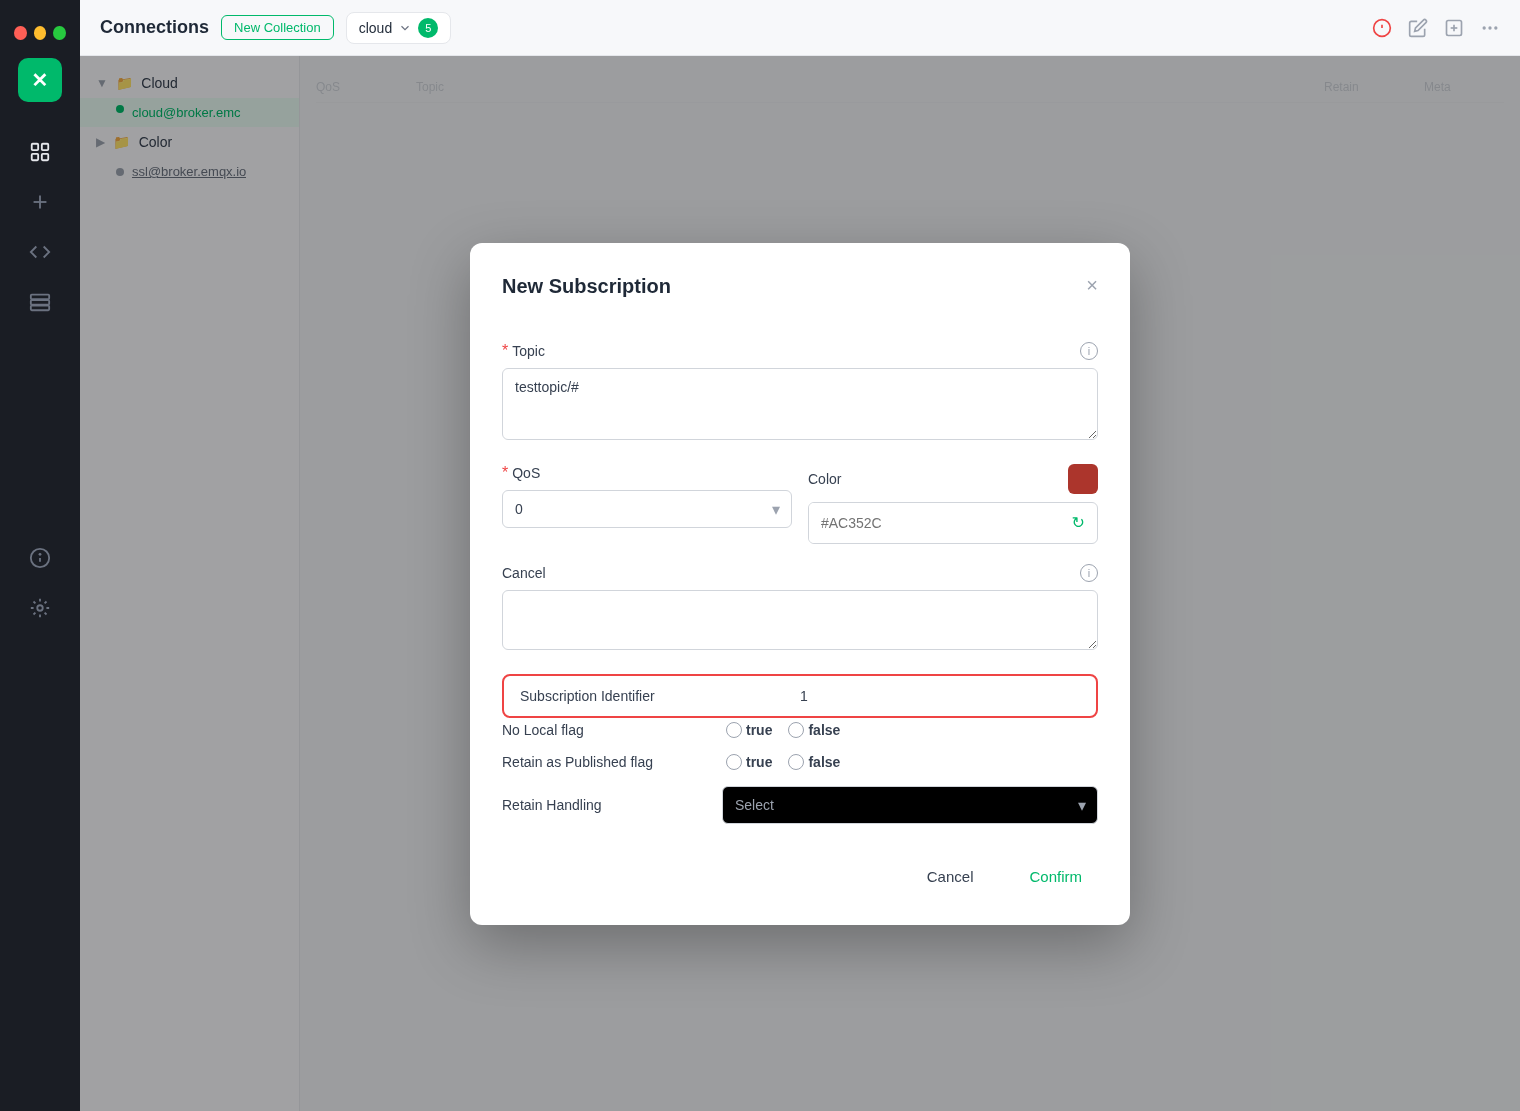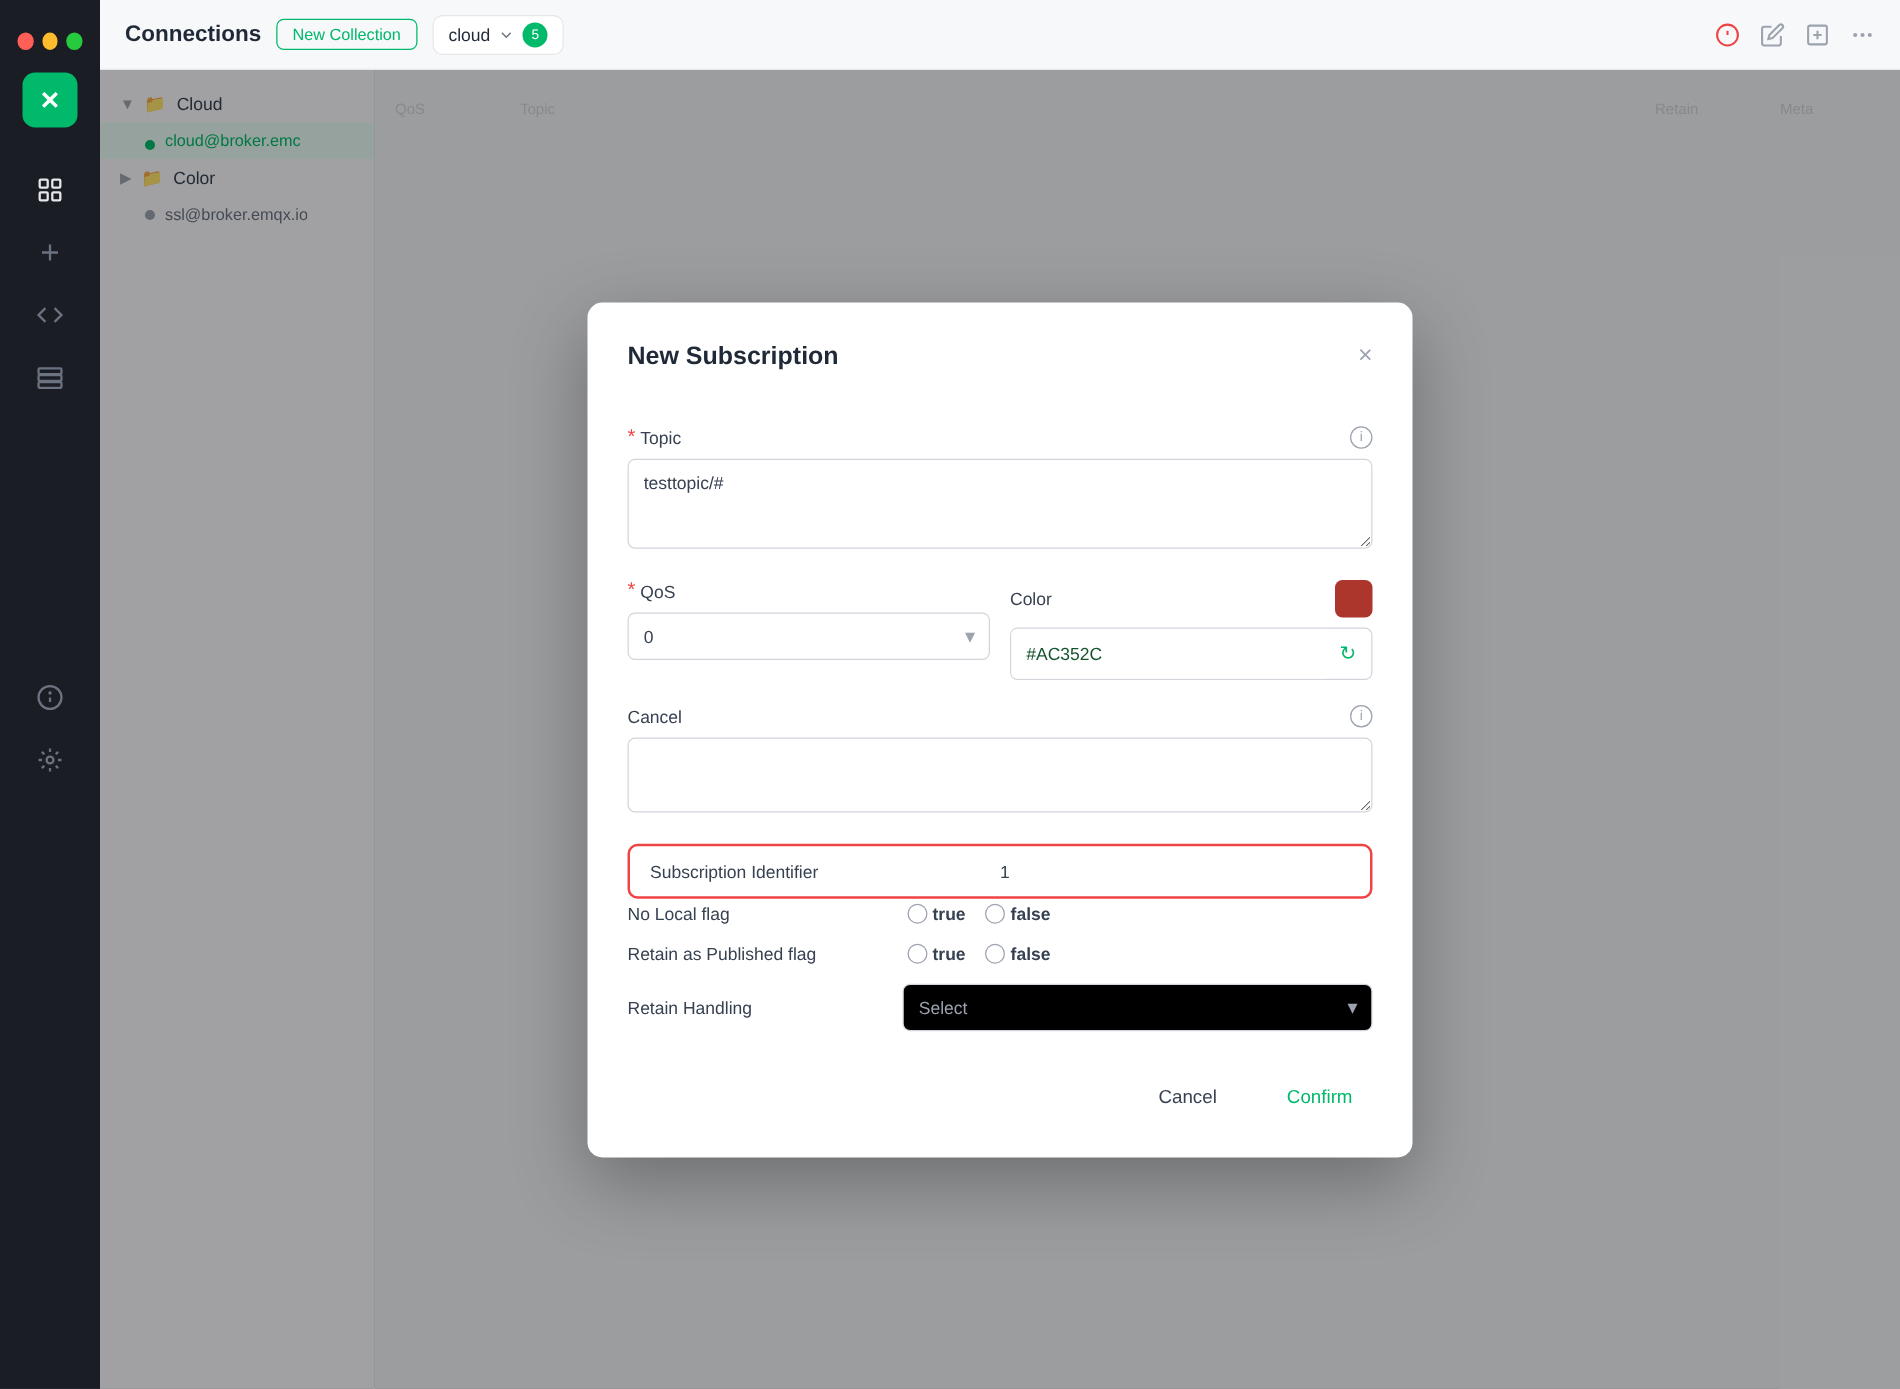--- a/index.html
+++ b/index.html
@@ -139,21 +139,21 @@
       border: 1px solid #d1d5db;
       border-radius: 6px;
       overflow: hidden;
       background: white;
     }
     .color-text-input {
       flex: 1;
       border: none;
       padding: 12px 12px;
       font-size: 14px;
-      color: #14532d;
+      color: #737373;
       outline: none;
       font-family: inherit;
     }
     .color-refresh-icon {
       padding: 0 12px;
       color: #00b96b;
       font-size: 16px;
       cursor: pointer;
     }
 
@@ -412,32 +412,32 @@
     <div style="flex:1;display:flex;position:relative;">
 
       <div style="width:220px;background:#f7f8fa;border-right:1px solid #e5e7eb;padding:12px 0;flex-shrink:0;">
 
         <div style="display:flex;align-items:center;gap:8px;padding:7px 16px;font-size:14px;color:#374151;cursor:pointer;">
           <span style="color:#9ca3af;font-size:12px;">▼</span>
           <span style="color:#9ca3af;">📁</span>
           <span>Cloud</span>
         </div>
 
-        <div style="display:flex;align-items:flex-end;gap:8px;padding:7px 16px 7px 36px;font-size:13px;color:#00b96b;cursor:pointer;background:#e6f9f2;">
+        <div style="display:flex;align-items:flex-start;gap:8px;padding:7px 16px 7px 36px;font-size:13px;color:#00b96b;cursor:pointer;background:#e6f9f2;">
           <div style="width:8px;height:8px;background:#00b96b;border-radius:50%;flex-shrink:0;"></div>
           <span style="overflow:hidden;text-overflow:ellipsis;white-space:nowrap;">cloud@broker.emc</span>
         </div>
 
         <div style="display:flex;align-items:center;gap:8px;padding:7px 16px;font-size:14px;color:#374151;cursor:pointer;">
           <span style="color:#9ca3af;font-size:12px;">▶</span>
           <span style="color:#9ca3af;">📁</span>
           <span>Color</span>
         </div>
 
-        <div style="display:flex;align-items:center;gap:8px;padding:7px 16px 7px 36px;font-size:13px;color:#6b7280;cursor:pointer;">
+        <div style="display:flex;align-items:center;gap:8px;padding:7px 16px 7px 36px;font-size:13px;color:#6b7280;cursor:pointer;text-decoration:underline;">
           <div style="width:8px;height:8px;background:#9ca3af;border-radius:50%;flex-shrink:0;"></div>
           <span style="overflow:hidden;text-overflow:ellipsis;white-space:nowrap;">ssl@broker.emqx.io</span>
         </div>
       </div>
 
       <div style="flex:1;display:flex;flex-direction:column;background:#f0f2f5;">
 
 
         <div style="flex:1;padding:16px;opacity:0.4;">
           <div style="display:flex;gap:20px;padding:8px 0;border-bottom:1px solid #e5e7eb;margin-bottom:8px;">

